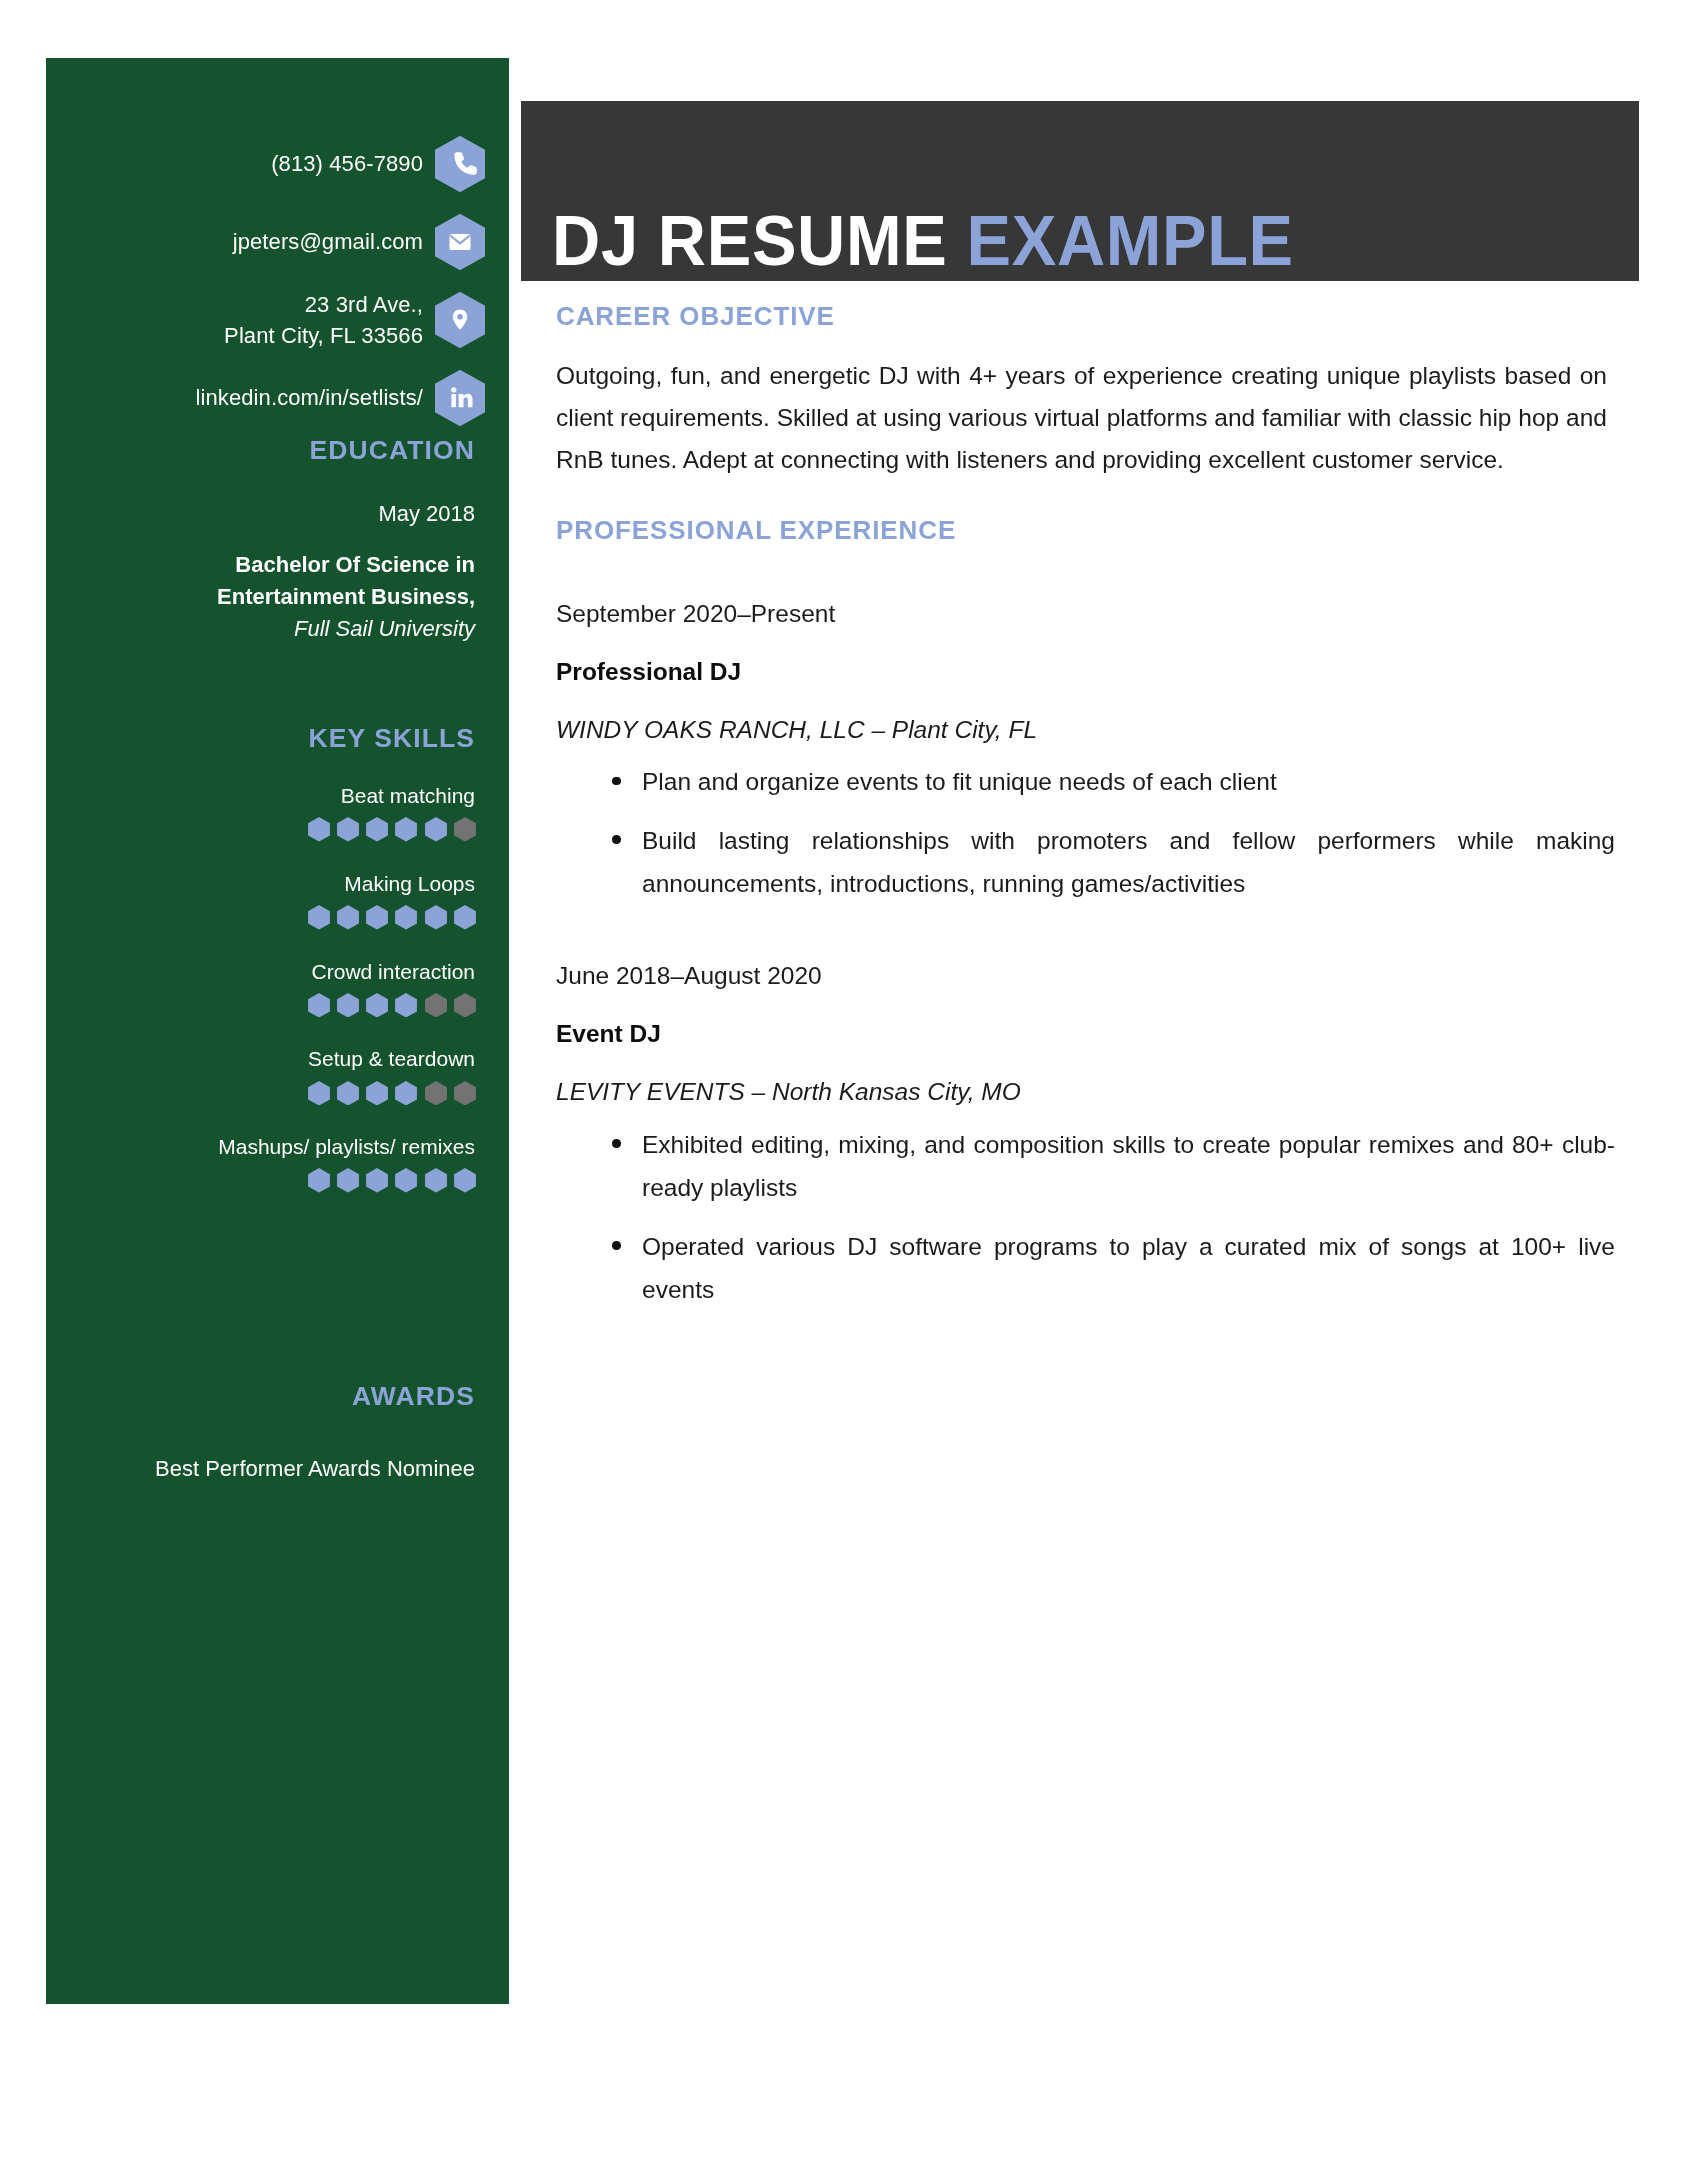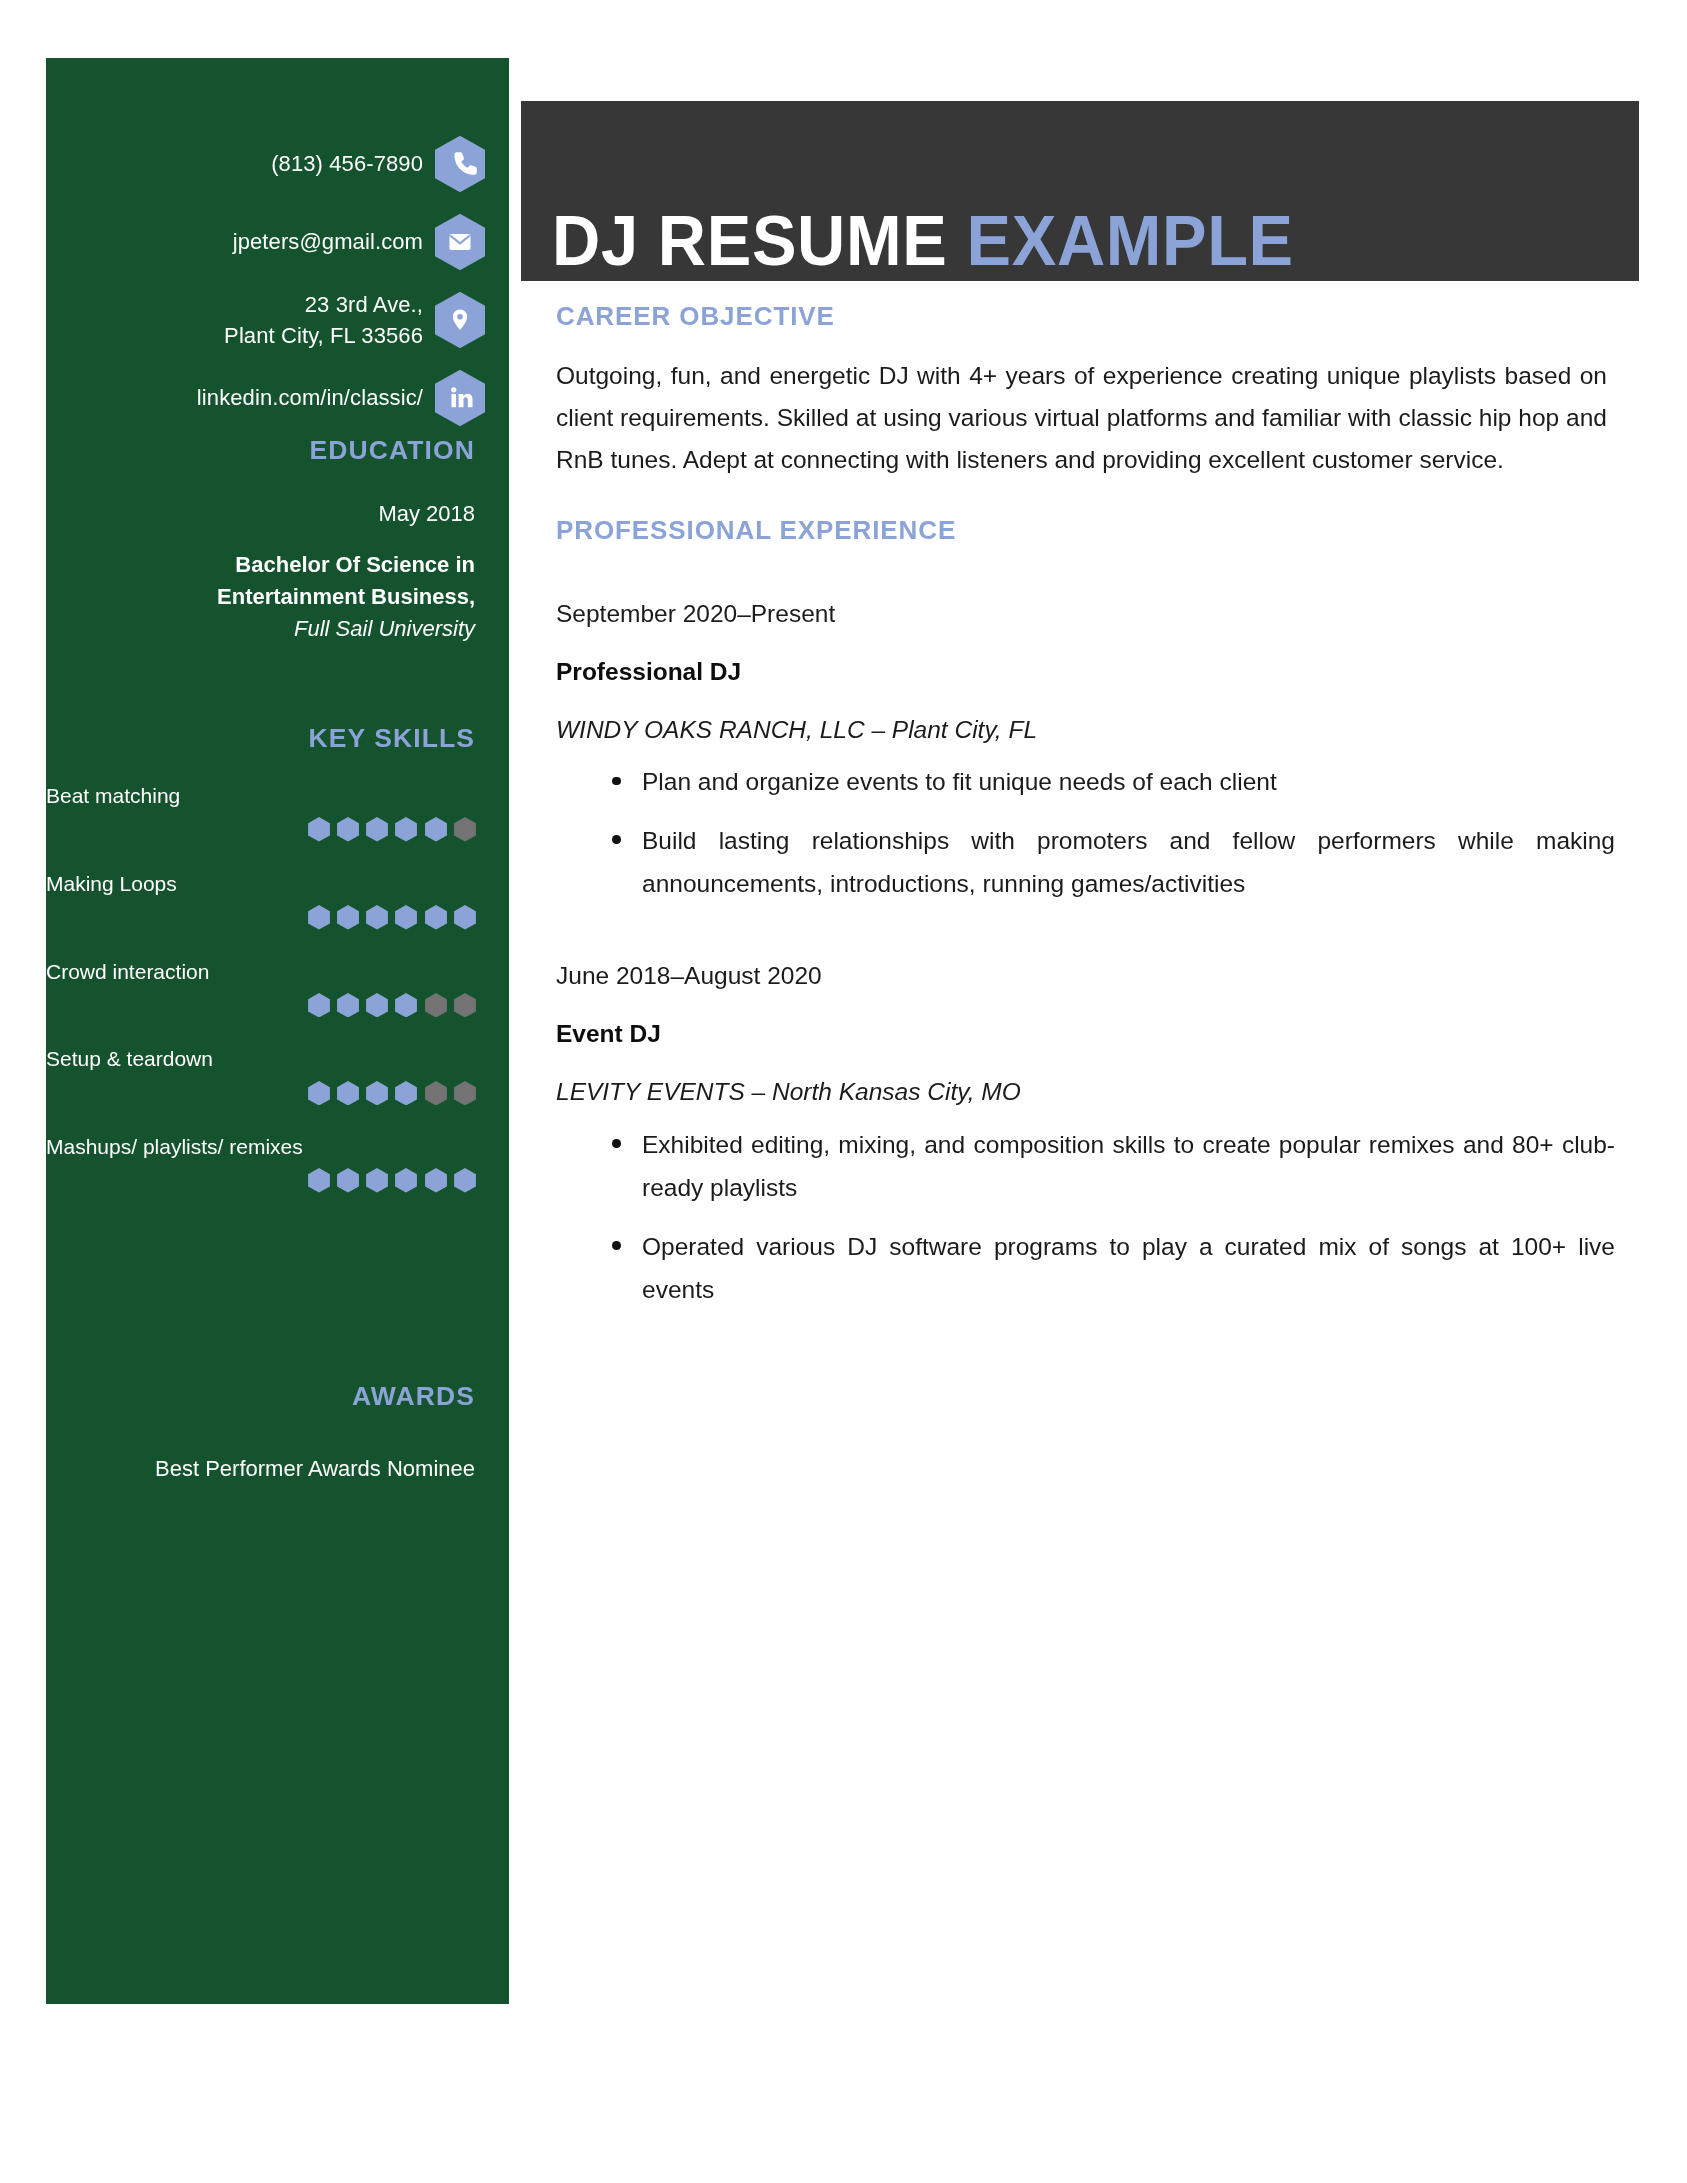--- a/index.html
+++ b/index.html
@@ -79,20 +79,21 @@
     font-size: 22px;
     line-height: 1.46;
     font-family: "Liberation Sans", sans-serif;
   }
   .side-text.bold { font-weight: bold; }
   .side-text.italic { font-style: italic; }
 
   
   .skill-block { margin-top: 30px; }
   .skill-name {
+    text-align: right;
     color: #ffffff;
     padding-right: 34px;
     font-size: 21px;
     font-family: "Liberation Sans", sans-serif;
   }
   .dots {
     display: flex;
     justify-content: flex-end;
     padding-right: 33px;
     margin-top: 9.3px;
@@ -234,21 +235,21 @@
       <div class="hexicon">
         <svg viewBox="0 0 76 86">
           <polygon points="38,0 76,21.5 76,64.5 38,86 0,64.5 0,21.5" fill="#8BA3D7"></polygon>
           <path d="M38 27c-6.1 0-11 4.9-11 11 0 8.2 11 20 11 20s11-11.8 11-20c0-6.1-4.9-11-11-11z" fill="#ffffff"></path>
           <circle cx="38" cy="38" r="4.3" fill="#8BA3D7"></circle>
         </svg>
       </div>
     </div>
 
     <div class="contact-row">
-      <div class="contact-text">linkedin.com/in/classic/</div>
+      <div class="contact-text">linkedin.com/in/setlists/</div>
       <div class="hexicon">
         <svg viewBox="0 0 76 86">
           <polygon points="38,0 76,21.5 76,64.5 38,86 0,64.5 0,21.5" fill="#8BA3D7"></polygon>
           <rect x="25" y="37" width="7" height="20" fill="#ffffff"></rect>
           <circle cx="28.5" cy="30.5" r="4" fill="#ffffff"></circle>
           <path d="M36 37h7v3c1.3-2.2 3.6-3.6 6.4-3.6 5 0 7.6 3.2 7.6 8.6V57h-7V46.1c0-2.6-.9-4.3-3.2-4.3-1.8 0-2.8 1.2-3.3 2.4-.2.4-.2 1.1-.2 1.7V57h-7.3z" fill="#ffffff"></path>
         </svg>
       </div>
     </div>
 

